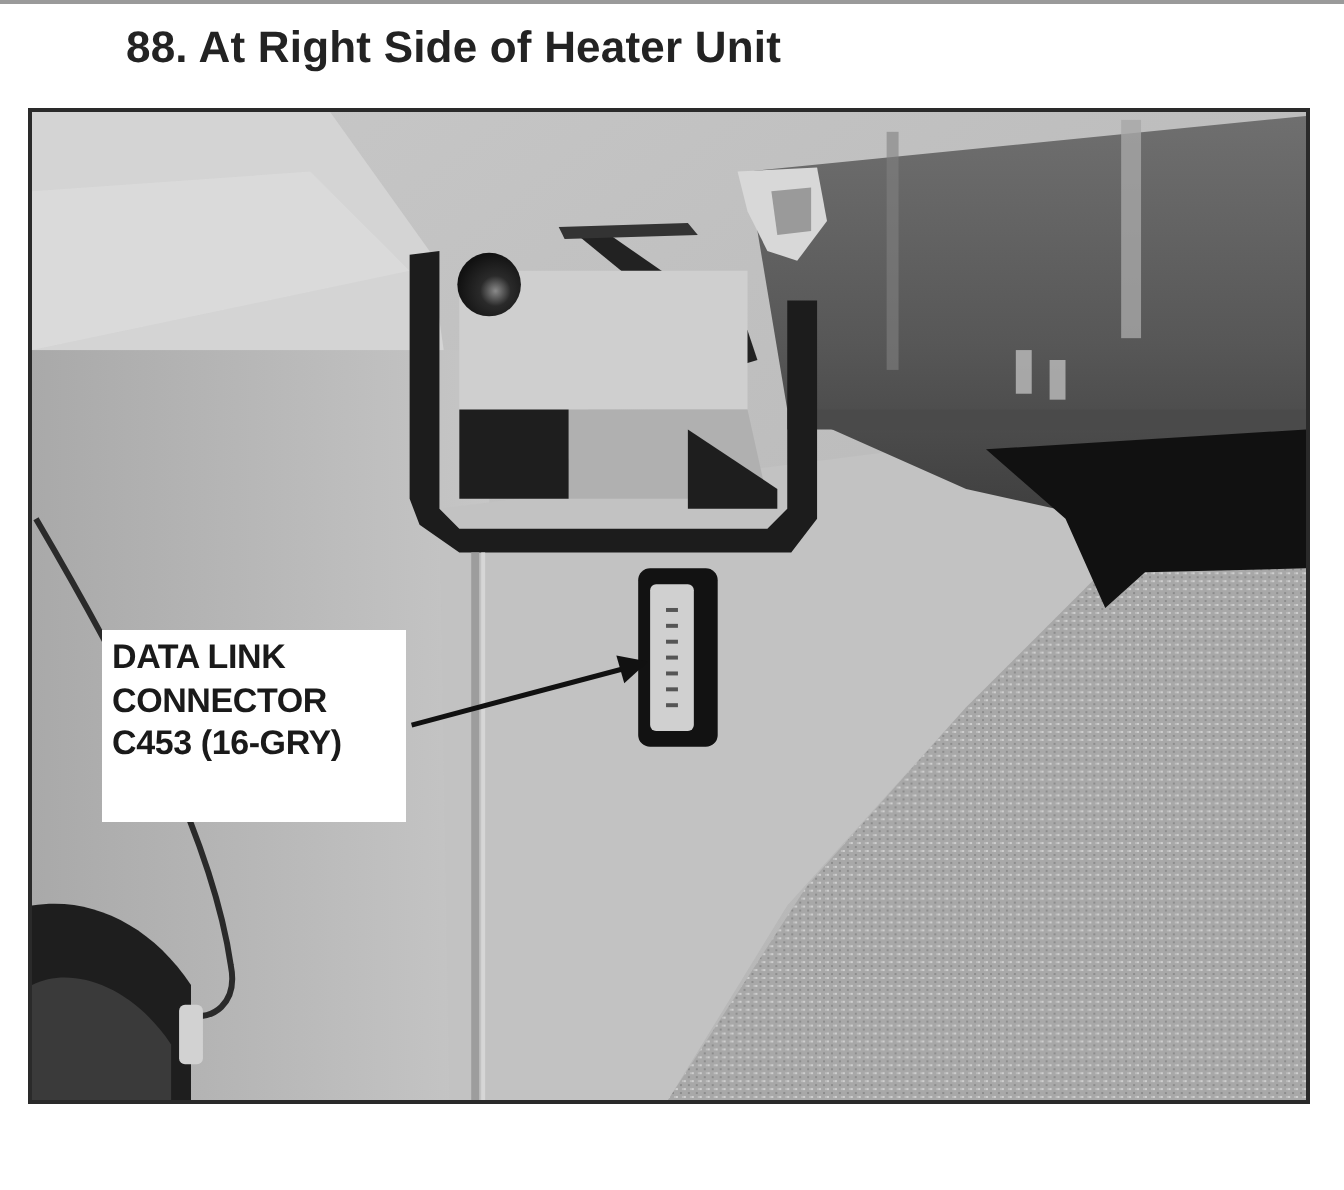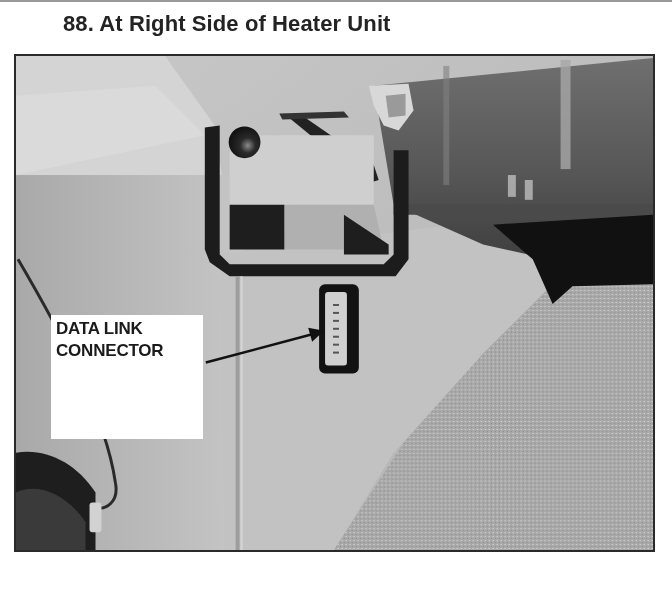--- a/index.html
+++ b/index.html
@@ -47,21 +47,21 @@
       left: 0; top: 0;
       width: 100%;
       height: 100%;
       display: block;
     }
     .callout {
       position: absolute;
       left: 51px;
       top: 315px;
       width: 152px;
-      height: 124px;
+      height: 96px;
       background: #ffffff;
       box-sizing: border-box;
       padding: 3px 0 0 5px;
     }
     .callout-line {
       display: block;
       font-size: 17px;
       font-weight: bold;
       line-height: 21.5px;
       color: #1a1a1a;
@@ -161,13 +161,14 @@
     </g>
 
     <line x1="191" y1="309" x2="300" y2="280" stroke="#111" stroke-width="2.5"></line>
     <polygon points="310,277 294,274 298,288" fill="#111"></polygon>
   </svg>
 </div>
 
 <div class="callout">
   <span class="callout-line">DATA LINK</span>
   <span class="callout-line">CONNECTOR</span>
+  <span class="callout-line">C453 (16-GRY)</span>
 </div>
 
 </body></html>

